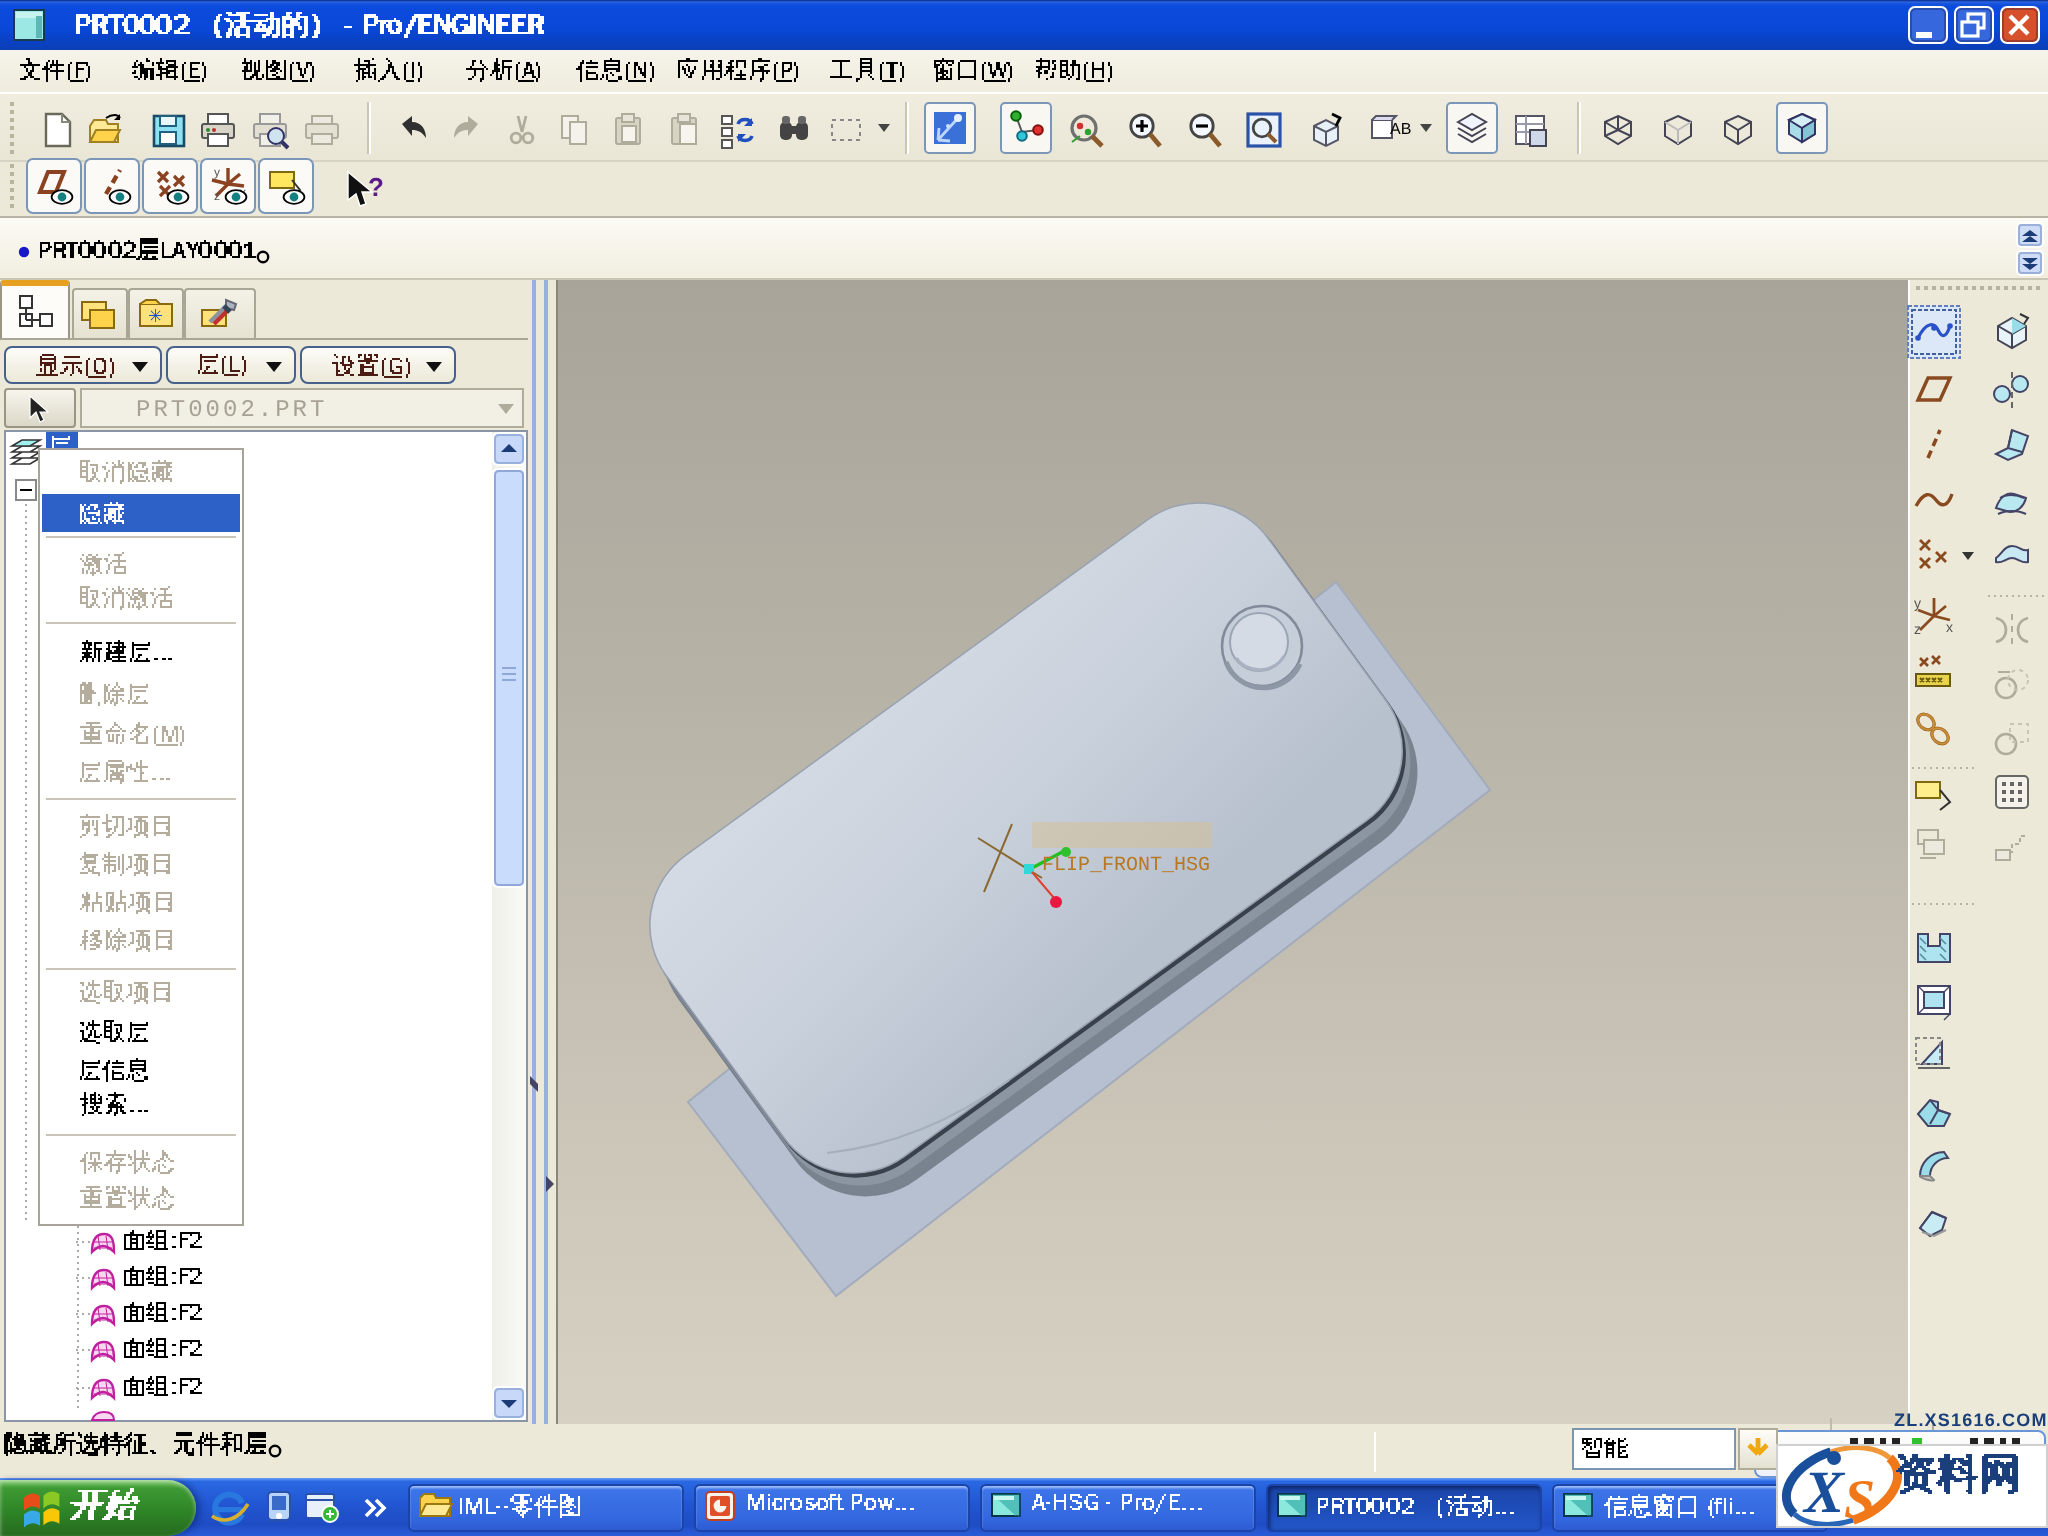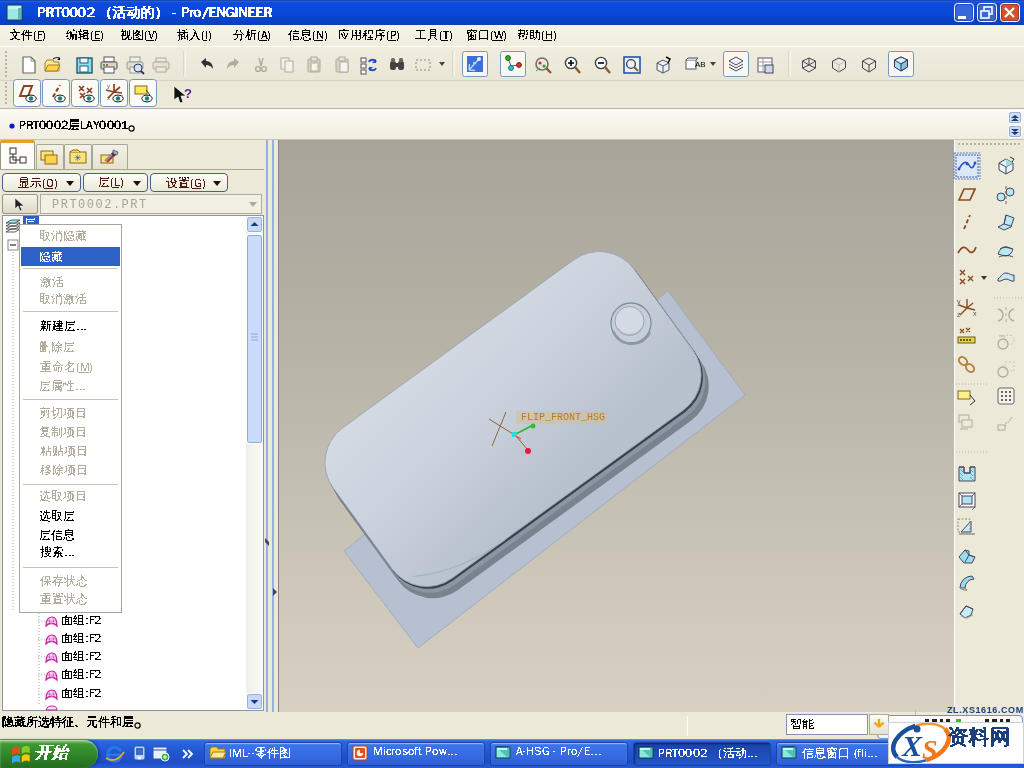--- a/index.html
+++ b/index.html
@@ -405,21 +405,21 @@
         <path d="M618 329a14.5 14.5 0 0 0 24-1" fill="none" stroke="#a8b2c0" stroke-width="1.5"></path>
         <path d="M489 419l32 20M506 412l-14 34" stroke="#8a6a30" stroke-width="1"></path>
         <rect x="516" y="411" width="90" height="13" fill="#d8c090" fill-opacity="0.5"></rect>
         <path d="M516 434l17-9" stroke="#20c020" stroke-width="1.6"></path>
         <rect x="512" y="432" width="5" height="5" fill="#30d8d8"></rect>
         <circle cx="533" cy="426" r="2.5" fill="#30c030"></circle>
         <path d="M516 436l11 13" stroke="#e04030" stroke-width="1"></path>
         <circle cx="528" cy="451" r="3" fill="#e81840"></circle>
       </g>
     </svg>
-    <div style="position:absolute;left:521px;top:412px;font:10px 'Liberation Mono',monospace;color:#b87820">FLIP_FRONT_HSG</div>
+    <div style="position:absolute;left:521px;top:428px;font:10px 'Liberation Mono',monospace;color:#b87820">FLIP_FRONT_HSG</div>
     <svg style="position:absolute;left:264px;top:140px;" width="14" height="575" viewBox="0 0 14 575">
       <rect x="2" y="0" width="2" height="575" fill="#98b0e0"></rect>
       <rect x="8" y="0" width="2" height="575" fill="#98b0e0"></rect>
       <path d="M1 398l4 4-0 4-4-4z" fill="#446"></path>
       <path d="M9 448l4 4-4 4z" fill="#446"></path>
     </svg>
     <div style="position:absolute;left:954px;top:140px;width:70px;height:575px;background:#ece9d8;border-left:1px solid #fff"></div>
     <svg style="position:absolute;left:956px;top:140px;" width="68" height="8" viewBox="0 0 68 8">
       <rect x="2" y="3" width="2" height="2" fill="#b8b4a0"></rect>
       <rect x="6" y="3" width="2" height="2" fill="#b8b4a0"></rect>
@@ -683,21 +683,21 @@
       <path d="M1 0h1v1H1zM13 0h2v1H13zM16 0h1v1H16zM18 0h2v1H18zM21 0h2v1H21zM2 1h1v1H2zM5 1h2v1H5zM8 1h1v1H8zM13 1h1v1H13zM16 1h1v1H16zM19 1h1v1H19zM22 1h1v1H22zM5 2h1v1H5zM8 2h1v1H8zM16 2h4v1H16zM26 2h1v1H26zM30 2h4v1H30zM37 2h1v1H37zM5 3h1v1H5zM8 3h2v1H8zM13 3h10v1H13zM25 3h1v1H25zM29 3h1v1H29zM34 3h1v1H34zM37 3h1v1H37zM0 4h3v1H0zM4 4h2v1H4zM9 4h2v1H9zM17 4h2v1H17zM25 4h1v1H25zM29 4h1v1H29zM38 4h1v1H38zM2 5h1v1H2zM5 5h5v1H5zM14 5h2v1H14zM20 5h1v1H20zM25 5h1v1H25zM29 5h1v1H29zM38 5h1v1H38zM2 6h1v1H2zM6 6h1v1H6zM9 6h1v1H9zM14 6h7v1H14zM25 6h1v1H25zM29 6h1v1H29zM32 6h3v1H32zM38 6h1v1H38zM2 7h1v1H2zM6 7h1v1H6zM8 7h1v1H8zM14 7h2v1H14zM20 7h1v1H20zM25 7h1v1H25zM29 7h1v1H29zM34 7h1v1H34zM38 7h1v1H38zM2 8h2v1H2zM7 8h2v1H7zM14 8h2v1H14zM20 8h1v1H20zM25 8h1v1H25zM29 8h2v1H29zM34 8h1v1H34zM38 8h1v1H38zM2 9h1v1H2zM6 9h3v1H6zM14 9h7v1H14zM25 9h1v1H25zM30 9h5v1H30zM38 9h1v1H38zM2 10h4v1H2zM9 10h2v1H9zM13 10h10v1H13zM25 10h1v1H25zM37 10h1v1H37zM26 11h9v1H26zM37 11h1v1H37z" fill="#4a1c14"></path>
     </svg>
     <svg style="position:absolute;left:212px;top:180px;" width="10" height="7" viewBox="0 0 10 7">
       <path d="M1 1l4 5 4-5z" fill="#111"></path>
     </svg>
     <div style="position:absolute;left:2px;top:194px;width:36px;height:20px;background:linear-gradient(180deg,#f6f4ec,#dcd8c8);border:1px solid #9a9686;border-radius:2px"></div>
     <svg style="position:absolute;left:12px;top:197px;" width="14" height="15" viewBox="0 0 14 15">
       <path d="M3 1v11l3-3 2 5 2-1-2-4h4z" fill="#222" stroke="#fff" stroke-width="0.6"></path>
     </svg>
     <div style="position:absolute;left:40px;top:194px;width:222px;height:20px;background:#f2f0e4;border:1px solid #b0ac9c"></div>
-    <div style="position:absolute;left:52px;top:198px;font:12px 'Liberation Mono',monospace;color:#a8a294;letter-spacing:1.5px">PRT0002.PRT</div>
+    <div style="position:absolute;left:68px;top:198px;font:12px 'Liberation Mono',monospace;color:#a8a294;letter-spacing:1.5px">PRT0002.PRT</div>
     <svg style="position:absolute;left:246px;top:197px;" width="14" height="14" viewBox="0 0 14 14">
       <path d="M3 5l4 5 4-5z" fill="#b0ac9c"></path>
     </svg>
     <div style="position:absolute;left:2px;top:215px;width:262px;height:496px;background:#fff;border:1px solid #8a96a8"></div>
     <svg style="position:absolute;left:4px;top:216px;" width="18" height="18" viewBox="0 0 18 18">
       <path d="M2 10l5-3h9l-5 3z M2 13l5-3h9l-5 3z M2 16l5-3h9l-5 3z" fill="#fcfcfc" stroke="#333" stroke-width="0.8"></path>
       <path d="M2 7l5-3h9l-5 3z" fill="#9ff0ee" stroke="#333" stroke-width="0.8"></path>
     </svg>
     <div style="position:absolute;left:23px;top:216px;width:16px;height:17px;background:#2e61c8"></div>
     <svg style="position:absolute;left:25px;top:218px" width="10" height="10" viewBox="0 0 10 10">

